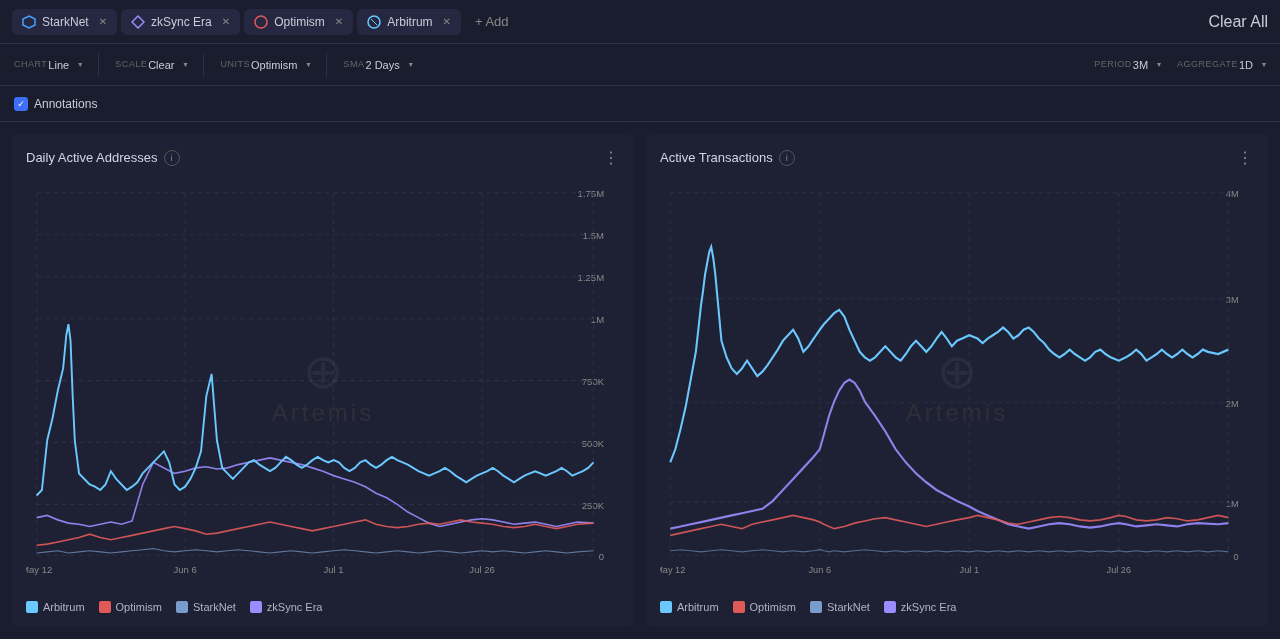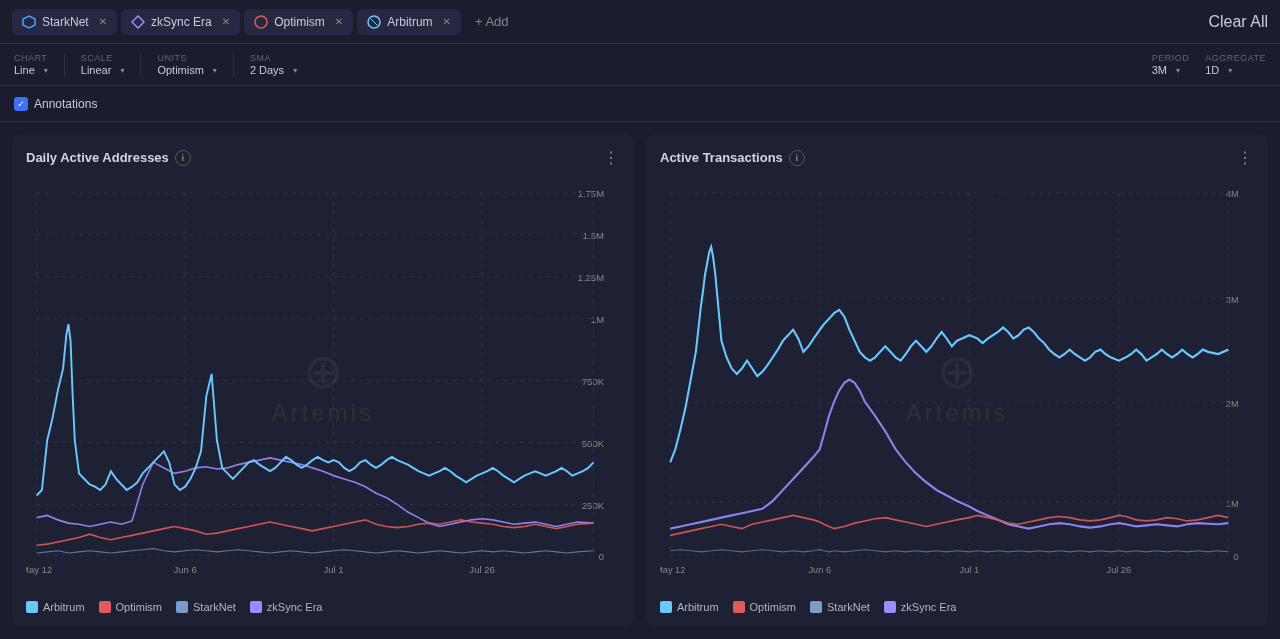--- a/index.html
+++ b/index.html
@@ -64,21 +64,21 @@
       display: flex;
       align-items: center;
       padding: 6px 14px;
       background: #1a1d2e;
       border-bottom: 1px solid #2d3148;
       height: 42px;
       gap: 16px;
     }
     .control-group {
       display: flex;
-      flex-direction: column;
+      flex-direction: row;
       gap: 1px;
     }
     .control-label {
       font-size: 9px;
       color: #666;
       text-transform: uppercase;
       letter-spacing: 0.5px;
     }
     .control-select {
       display: flex;
@@ -148,21 +148,21 @@
       justify-content: space-between;
       align-items: center;
       margin-bottom: 8px;
     }
     .chart-title {
       display: flex;
       align-items: center;
       gap: 6px;
       font-size: 13px;
       color: #d0d4e8;
-      font-weight: 700;
+      font-weight: 400;
     }
     .info-icon {
       width: 16px;
       height: 16px;
       border: 1px solid #555;
       border-radius: 50%;
       display: flex;
       align-items: center;
       justify-content: center;
       font-size: 9px;
@@ -290,21 +290,21 @@
     <span class="control-label">CHART</span>
     <div class="control-select">
       <span>Line</span>
       <span class="chevron">▾</span>
     </div>
   </div>
   <div class="ctrl-divider"></div>
   <div class="control-group">
     <span class="control-label">SCALE</span>
     <div class="control-select">
-      <span>Linear</span>
+      <span>Clear</span>
       <span class="chevron">▾</span>
     </div>
   </div>
   <div class="ctrl-divider"></div>
   <div class="control-group">
     <span class="control-label">UNITS</span>
     <div class="control-select">
       <span>Optimism</span>
       <span class="chevron">▾</span>
     </div>

